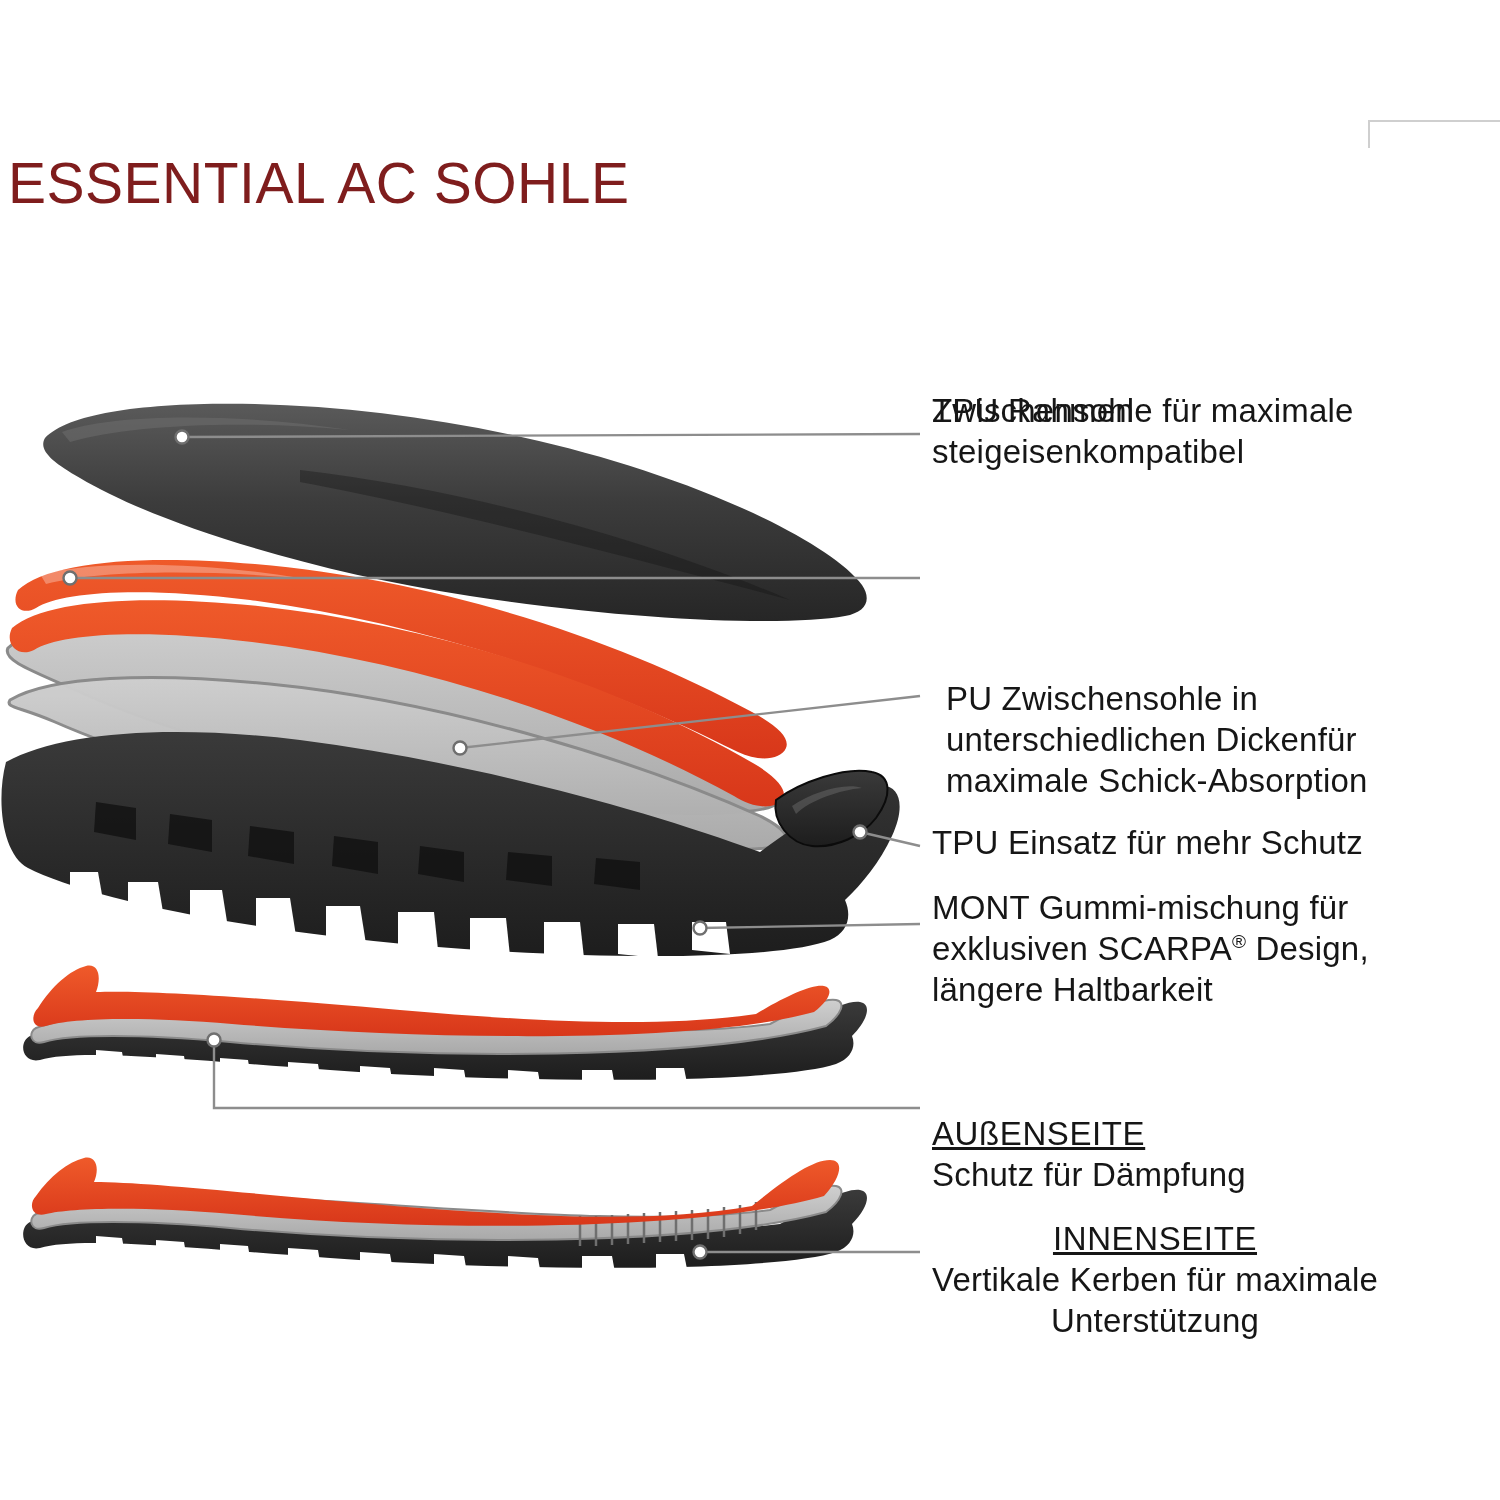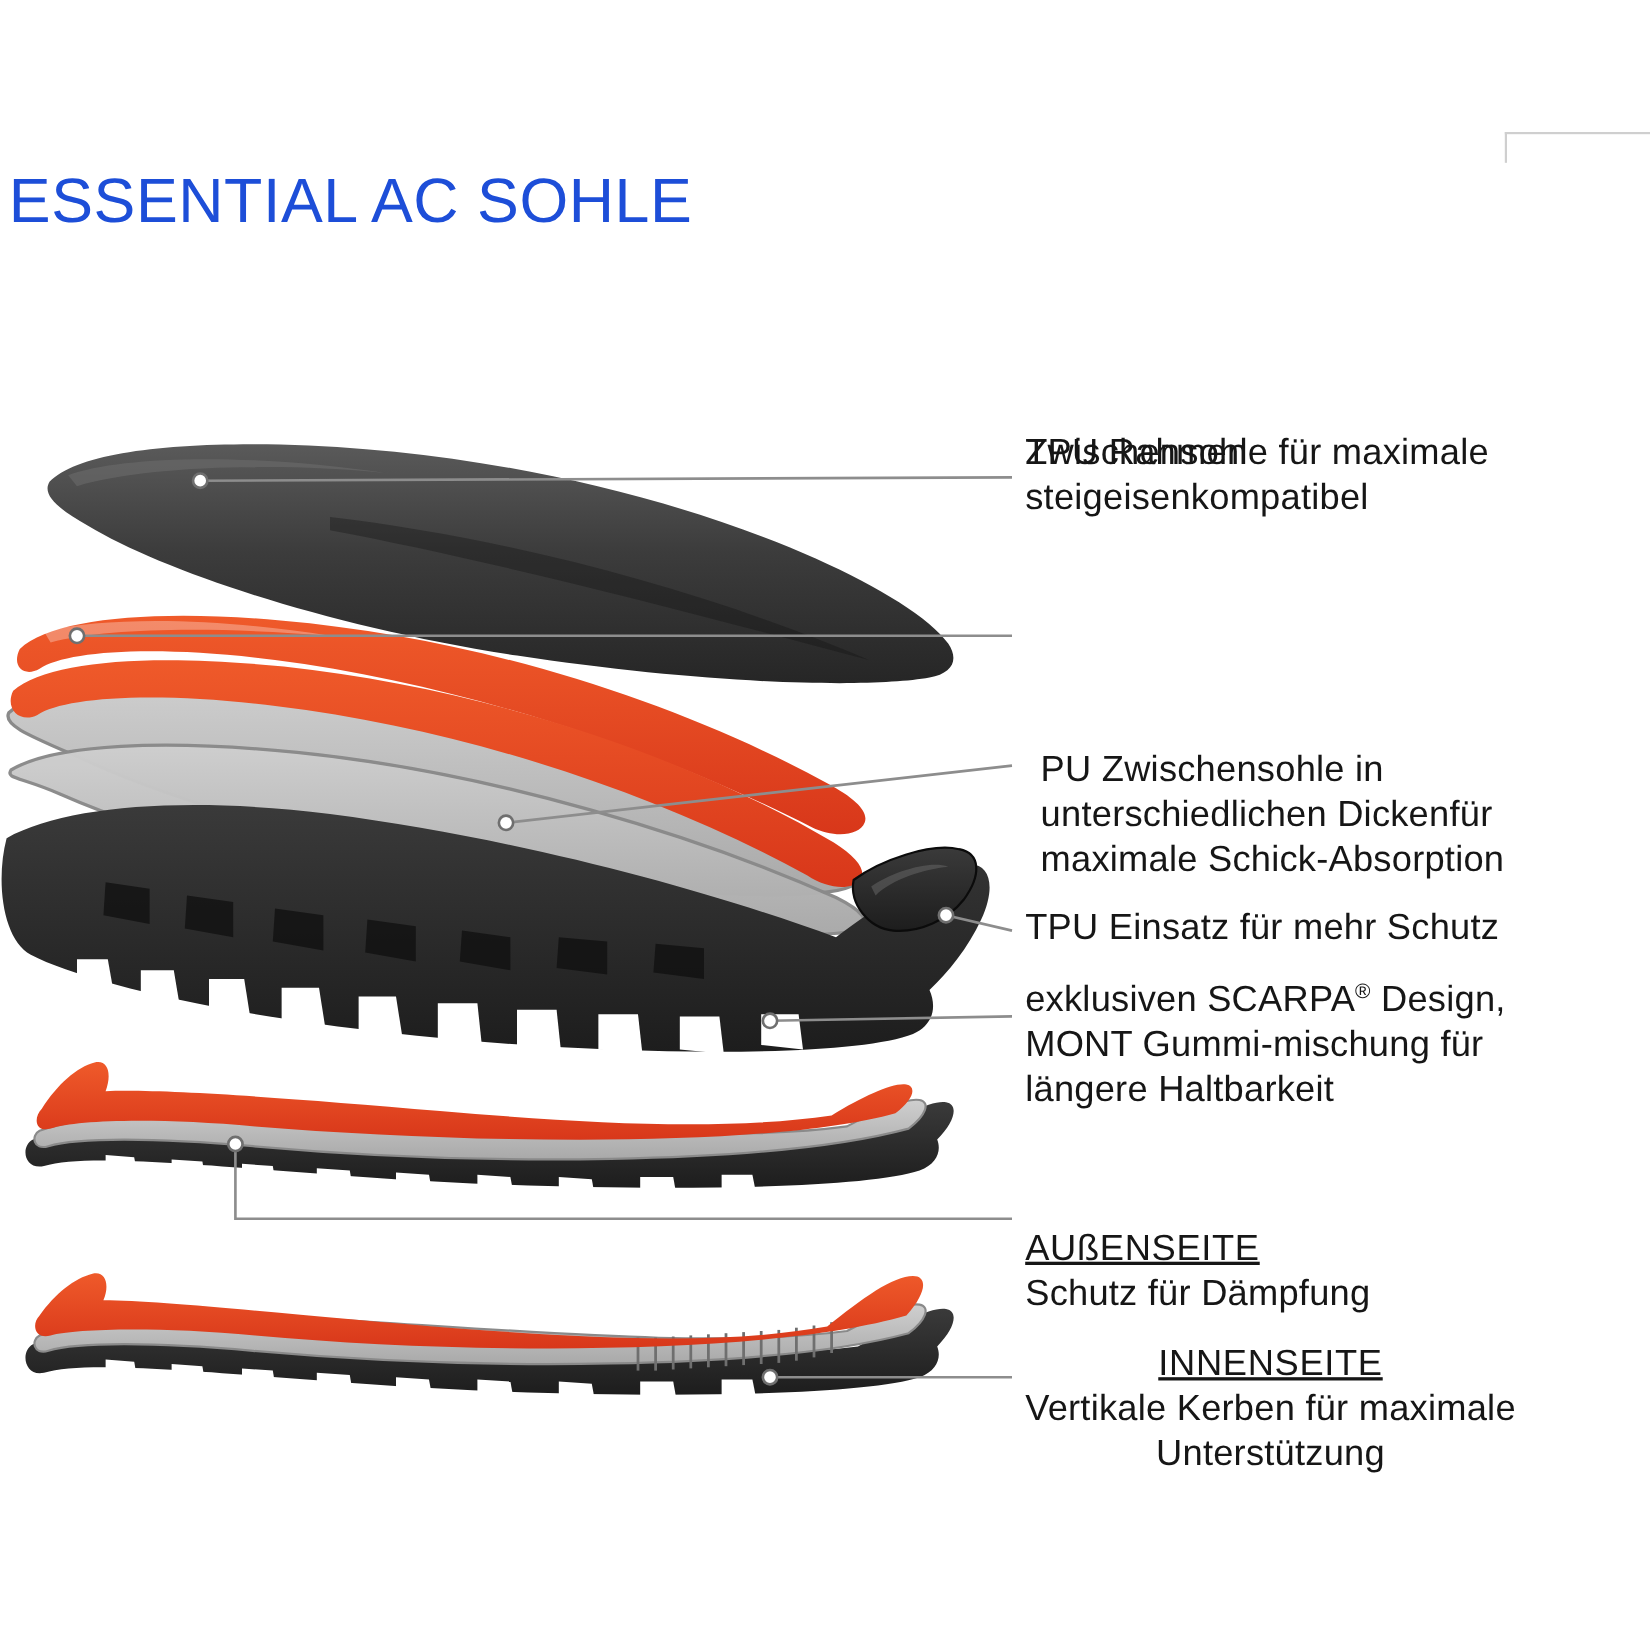--- a/index.html
+++ b/index.html
@@ -16,21 +16,21 @@
     font-family: "Liberation Sans", sans-serif;
     color: #111111;
   }
   #title {
     position: absolute;
     left: 8px;
     top: 150px;
     font-size: 57px;
     letter-spacing: 0.5px;
     font-weight: 400;
-    color: #1d4ed8;
+    color: #7f1d1d;
     white-space: nowrap;
   }
   .corner-rule {
     position: absolute;
     background: #cfcfcf;
   }
   #corner-h {
     left: 1368px;
     top: 120px;
     width: 132px;
@@ -334,24 +334,24 @@
       <div>PU Zwischensohle in</div>
       <div>unterschiedlichen Dickenfür</div>
       <div>maximale Schick-Absorption</div>
     </div>
 
     <div class="label" style="left:0; top:432px;">
       <div>TPU Einsatz für mehr Schutz</div>
     </div>
 
     <div class="label" style="left:0; top:497px;">
+      <div>MONT Gummi-mischung für</div>
       <div>
         <span>exklusiven SCARPA</span><sup>®</sup><span> Design,</span>
       </div>
-      <div>MONT Gummi-mischung für</div>
       <div>längere Haltbarkeit</div>
     </div>
 
     <div class="label" style="left:0; top:723px;">
       <div class="caps">AUßENSEITE</div>
       <div>Schutz für Dämpfung</div>
     </div>
 
     <div class="label" style="left:0; top:828px;text-align:center;">
       <div class="caps">INNENSEITE</div>

